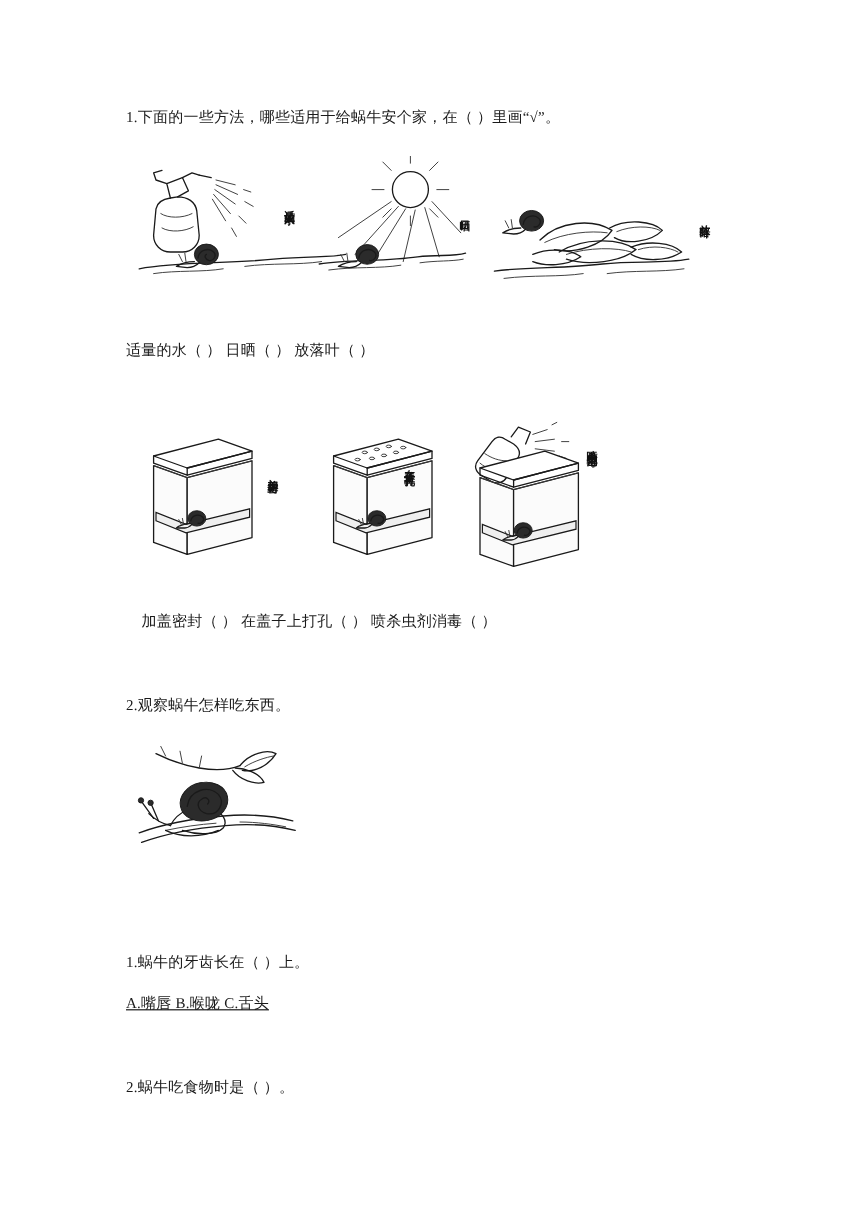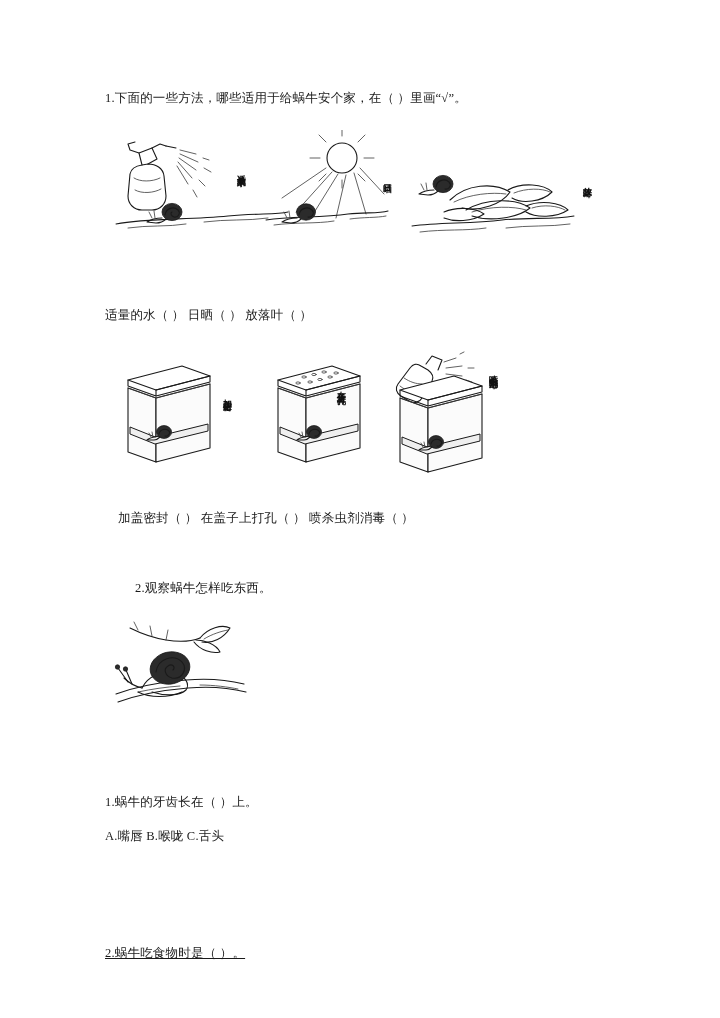--- a/index.html
+++ b/index.html
@@ -141,21 +141,21 @@
       <ellipse class="ink-fill" cx="33" cy="24" rx="10" ry="8.6"></ellipse>
       <path class="ink" d="M26 27 C27 20 35 18 39 22 C42 25 39 30 35 29"></path>
       <path class="ink" d="M24 30 C17 30 12 32 9 34 L18 35 C22 35 26 33 28 31"></path>
       <path class="ink-thin" d="M14 30 L11 24"></path>
       <path class="ink-thin" d="M17 30 L16 23"></path>
     </svg>
   </div>
 
   <div class="vert-label" style="position:absolute; left:582px; top:180px;">放落叶</div>
 
-  <div class="q-text" style="left:105px; top:305px;">适量的水（         ）              日晒（         ）        放落叶（         ）</div>
+  <div class="q-text" style="left:105px; top:282px;">适量的水（         ）              日晒（         ）        放落叶（         ）</div>
 
   <div class="fig" style="left:108px; top:358px;">
     <svg width="110" height="118" viewBox="0 0 110 118">
 
       <path class="glass-top" d="M20 22 L74 8 L102 18 L48 32 Z"></path>
       <path class="ink" d="M20 22 L20 28 L48 38 L48 32"></path>
       <path class="ink" d="M48 32 L102 18 L102 24 L48 38"></path>
 
       <path class="glass" d="M20 30 L20 94 L48 104 L48 40 Z"></path>
       <path class="glass" d="M48 40 L48 104 L102 90 L102 26 Z"></path>
@@ -229,21 +229,21 @@
       <path class="ink" d="M60 98 C55 99 51 100 49 102 L56 102 C59 102 61 100 62 99"></path>
       <path class="ink-thin" d="M53 99 L51 95"></path>
       <path class="ink-thin" d="M55 99 L54 94"></path>
     </svg>
   </div>
 
   <div class="vert-label" style="position:absolute; left:488px; top:368px;">喷杀虫剂消毒</div>
 
   <div class="q-text" style="left:118px; top:508px;">加盖密封（         ）       在盖子上打孔（         ）           喷杀虫剂消毒（         ）</div>
 
-  <div class="q-text" style="left:105px; top:578px;margin-left:30px;">2.观察蜗牛怎样吃东西。</div>
+  <div class="q-text" style="left:105px; top:578px;">2.观察蜗牛怎样吃东西。</div>
 
   <div class="fig" style="left:108px; top:612px;">
     <svg width="160" height="110" viewBox="0 0 160 110">
 
       <path class="ink" d="M22 16 C34 22 46 26 58 28 C70 30 82 30 92 26"></path>
       <path class="ink-thin" d="M30 18 L26 10"></path>
       <path class="ink-thin" d="M44 24 L42 14"></path>
       <path class="ink-thin" d="M58 28 L60 18"></path>
 
       <path class="ink" d="M92 26 C100 16 114 12 122 16 C116 26 104 32 94 30"></path>
@@ -265,17 +265,17 @@
       <path class="ink" d="M24 72 L18 58"></path>
       <circle class="ink-fill" cx="9.5" cy="55" r="2.2"></circle>
       <circle class="ink-fill" cx="17.5" cy="57" r="2.2"></circle>
 
       <path class="ink" d="M30 80 C42 86 60 86 74 80"></path>
     </svg>
   </div>
 
   <div class="q-text" style="left:105px; top:758px;margin-top:34px;">1.蜗牛的牙齿长在（        ）上。</div>
 
-  <div class="q-text" style="left:105px; top:826px;">A.嘴唇                    B.喉咙                  C.舌头</div>
-
-  <div class="q-text" style="left:105px; top:943px;text-decoration:underline;">2.蜗牛吃食物时是（        ）。</div>
+  <div class="q-text" style="left:105px; top:826px;text-decoration:underline;">A.嘴唇                    B.喉咙                  C.舌头</div>
+
+  <div class="q-text" style="left:105px; top:896px;">2.蜗牛吃食物时是（        ）。</div>
 
 </div>
 
 </body></html>

